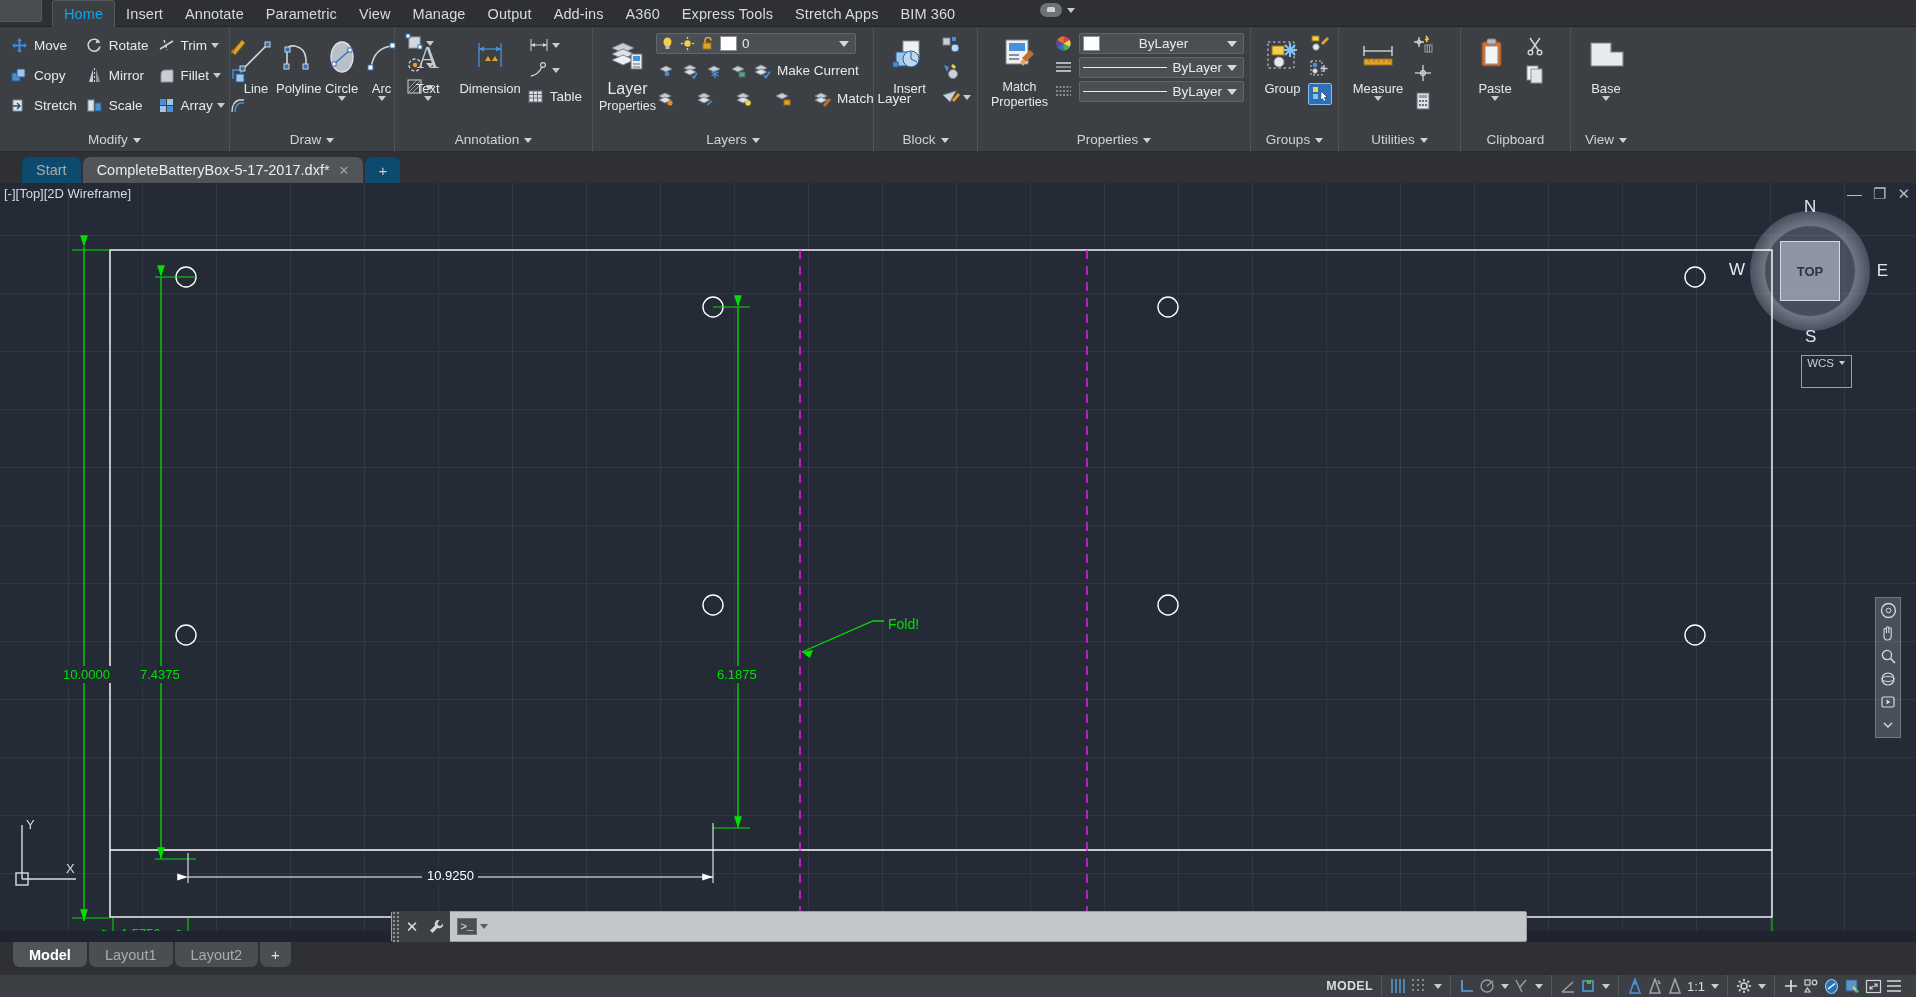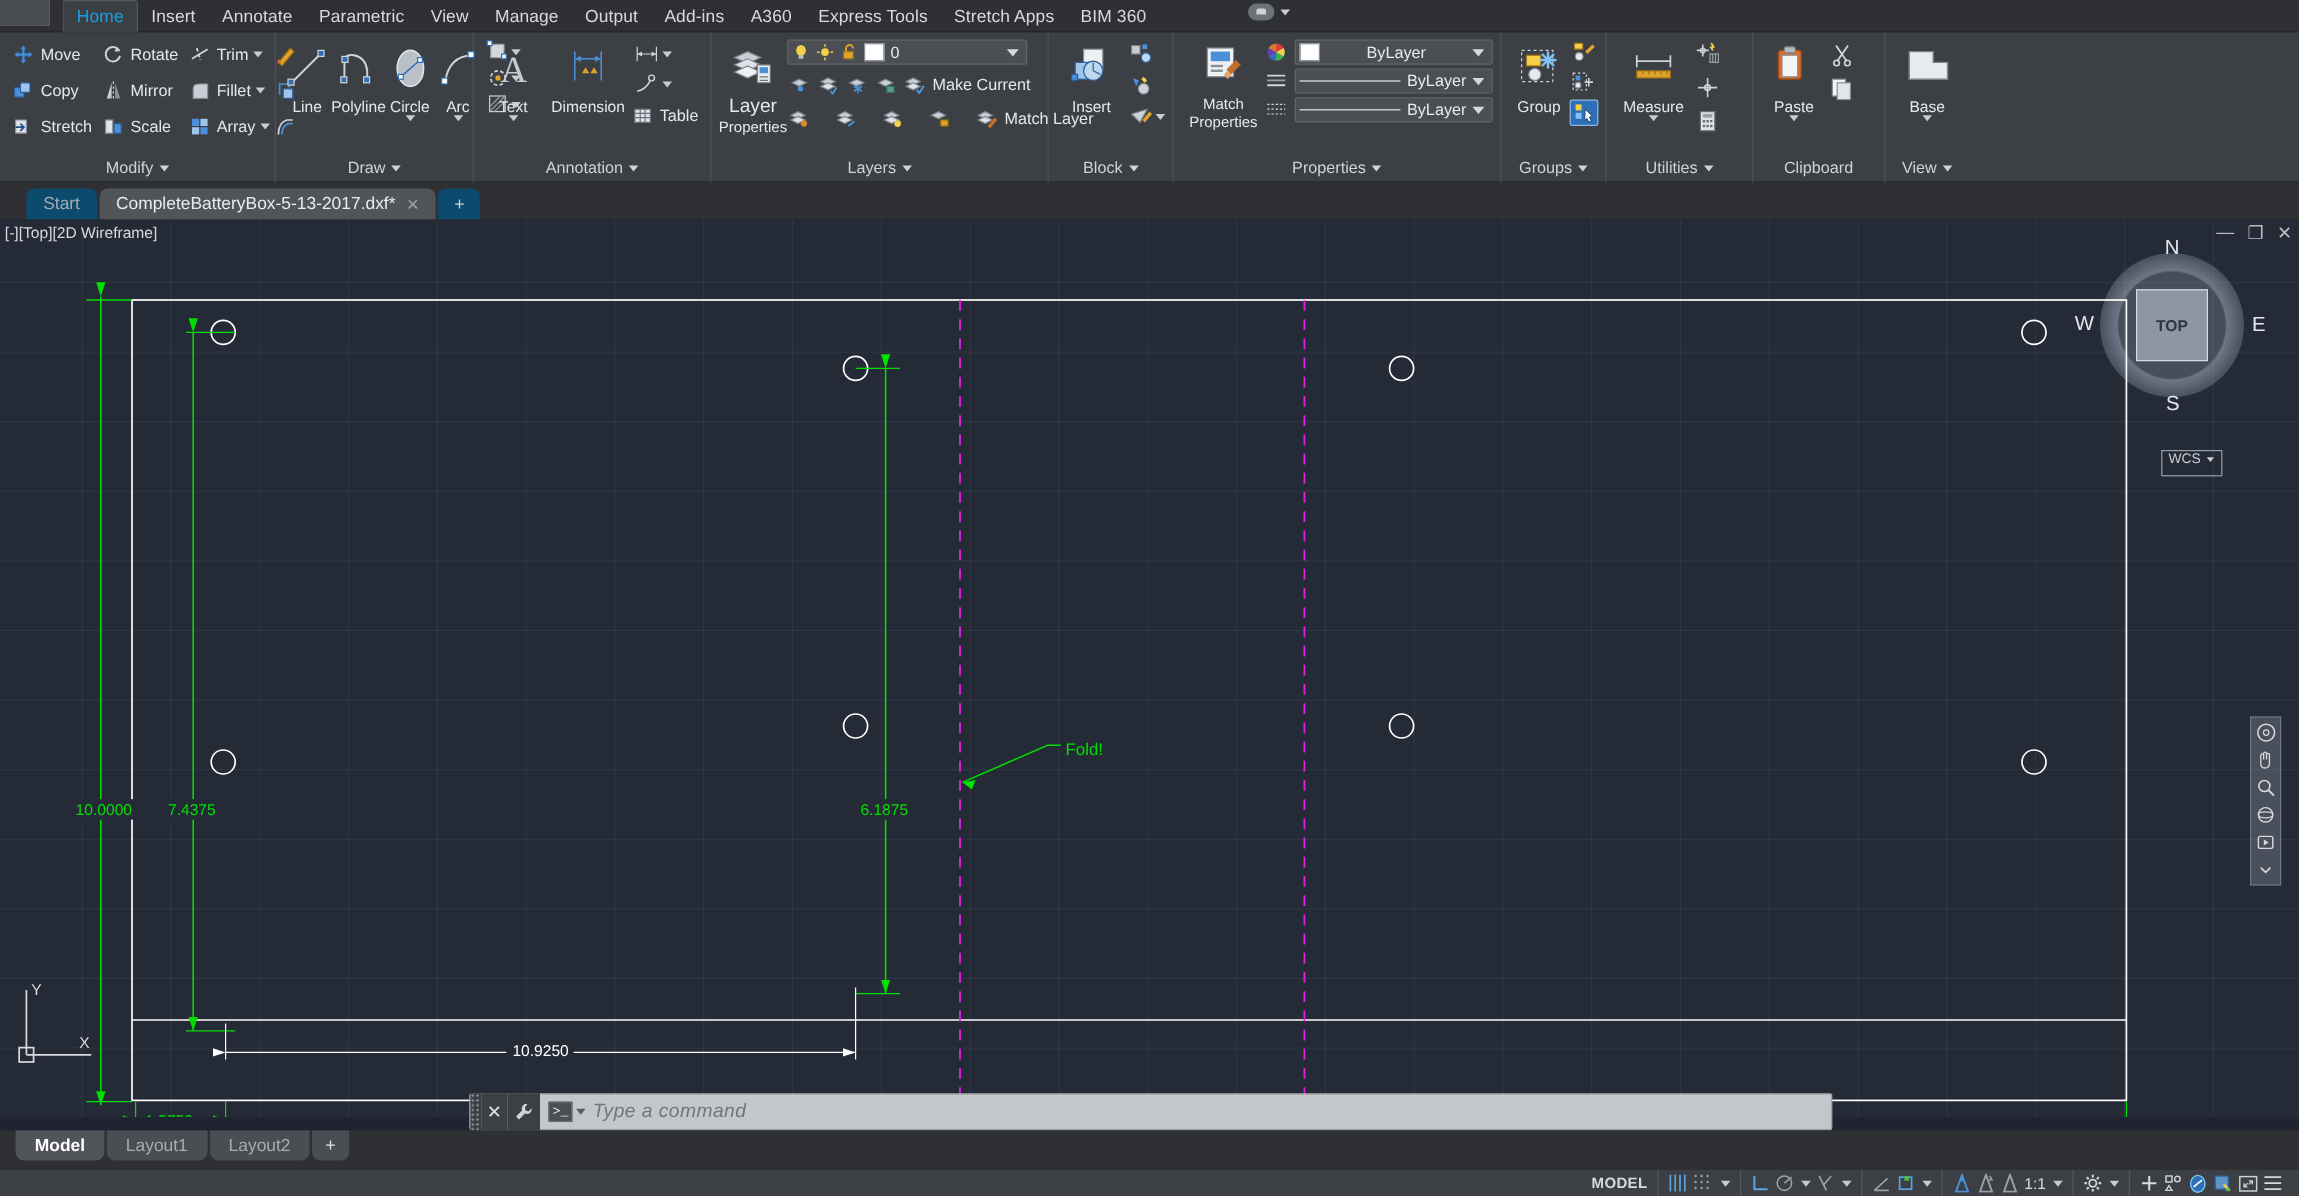--- a/index.html
+++ b/index.html
@@ -138,21 +138,21 @@
     color: #2c3340; font-size: 13px; font-weight: bold;
   }
   .vc-n, .vc-s, .vc-e, .vc-w { position: absolute; color: #e4e8ee; font-size: 17px; }
   .vc-n { left: 54px; top: -14px; }
   .vc-s { left: 55px; bottom: -16px; }
   .vc-e { right: -18px; top: 50px; }
   .vc-w { left: -21px; top: 49px; }
   .wcs {
     position: absolute; right: 64px; top: 172px;
     border: 1px solid #9aa0a8; color: #c9ced5; font-size: 11.5px;
-    padding: 1px 6px 7px 5px; display: flex; gap: 5px; align-items: center; margin-top: 20px;
+    padding: 1px 6px 18px 5px; display: flex; gap: 5px; align-items: center;
   }
 
   
   .navbar {
     position: absolute; right: 15px; top: 414px; width: 26px;
     background: rgba(205,212,222,0.22); border: 1px solid rgba(190,198,210,0.35);
     display: flex; flex-direction: column; align-items: center; padding: 4px 0; gap: 7px;
   }
   .navbar .nb { width: 19px; height: 16px; display: flex; align-items: center; justify-content: center; }
 
@@ -948,21 +948,21 @@
           <span class="caret"></span>
         </div>
     </div>
   </div>
 
   <div class="filetabbar">
     <div class="ftab">
       <span>Start</span>
     </div>
     <div class="ftab active">
-      <span>CompleteBatteryBox-5-13-2017.dxf*</span>
+      <span>CompleteBatteryBox-5-17-2017.dxf*</span>
       <span class="x">✕</span>
     </div>
     <div class="ftab plus">
       <span>+</span>
     </div>
   </div>
 
   <div class="canvas">
     <div class="grid"></div>
 
@@ -1140,21 +1140,20 @@
       </div>
     <div class="cmd-wrench">
       <svg width="17" height="17" viewBox="0 0 17 17">
           <path d="M11.5 2 a4 4 0 0 0 -4.5 5.5 L2 12.5 l2.5 2.5 5-5 A4 4 0 0 0 15 5.5 L12.5 8 L10 7.5 L9.5 5z" fill="#cfd4da"></path>
         </svg>
     </div>
     <div class="cmd-prompt">
       <span class="cmd-icon">&gt;_</span>
       <span style="width:0;height:0;border-left:4px solid transparent;border-right:4px solid transparent;border-top:5px solid #5a5e63"></span>
     </div>
-    <input class="cmd-input" type="text" style="border: none; background: transparent; outline: none;" placeholder="Type a command">
   </div>
 
   <div class="layoutbar">
     <div class="ltab active">
         <span>Model</span>
       </div>
     <div class="ltab">
         <span>Layout1</span>
       </div>
     <div class="ltab">

